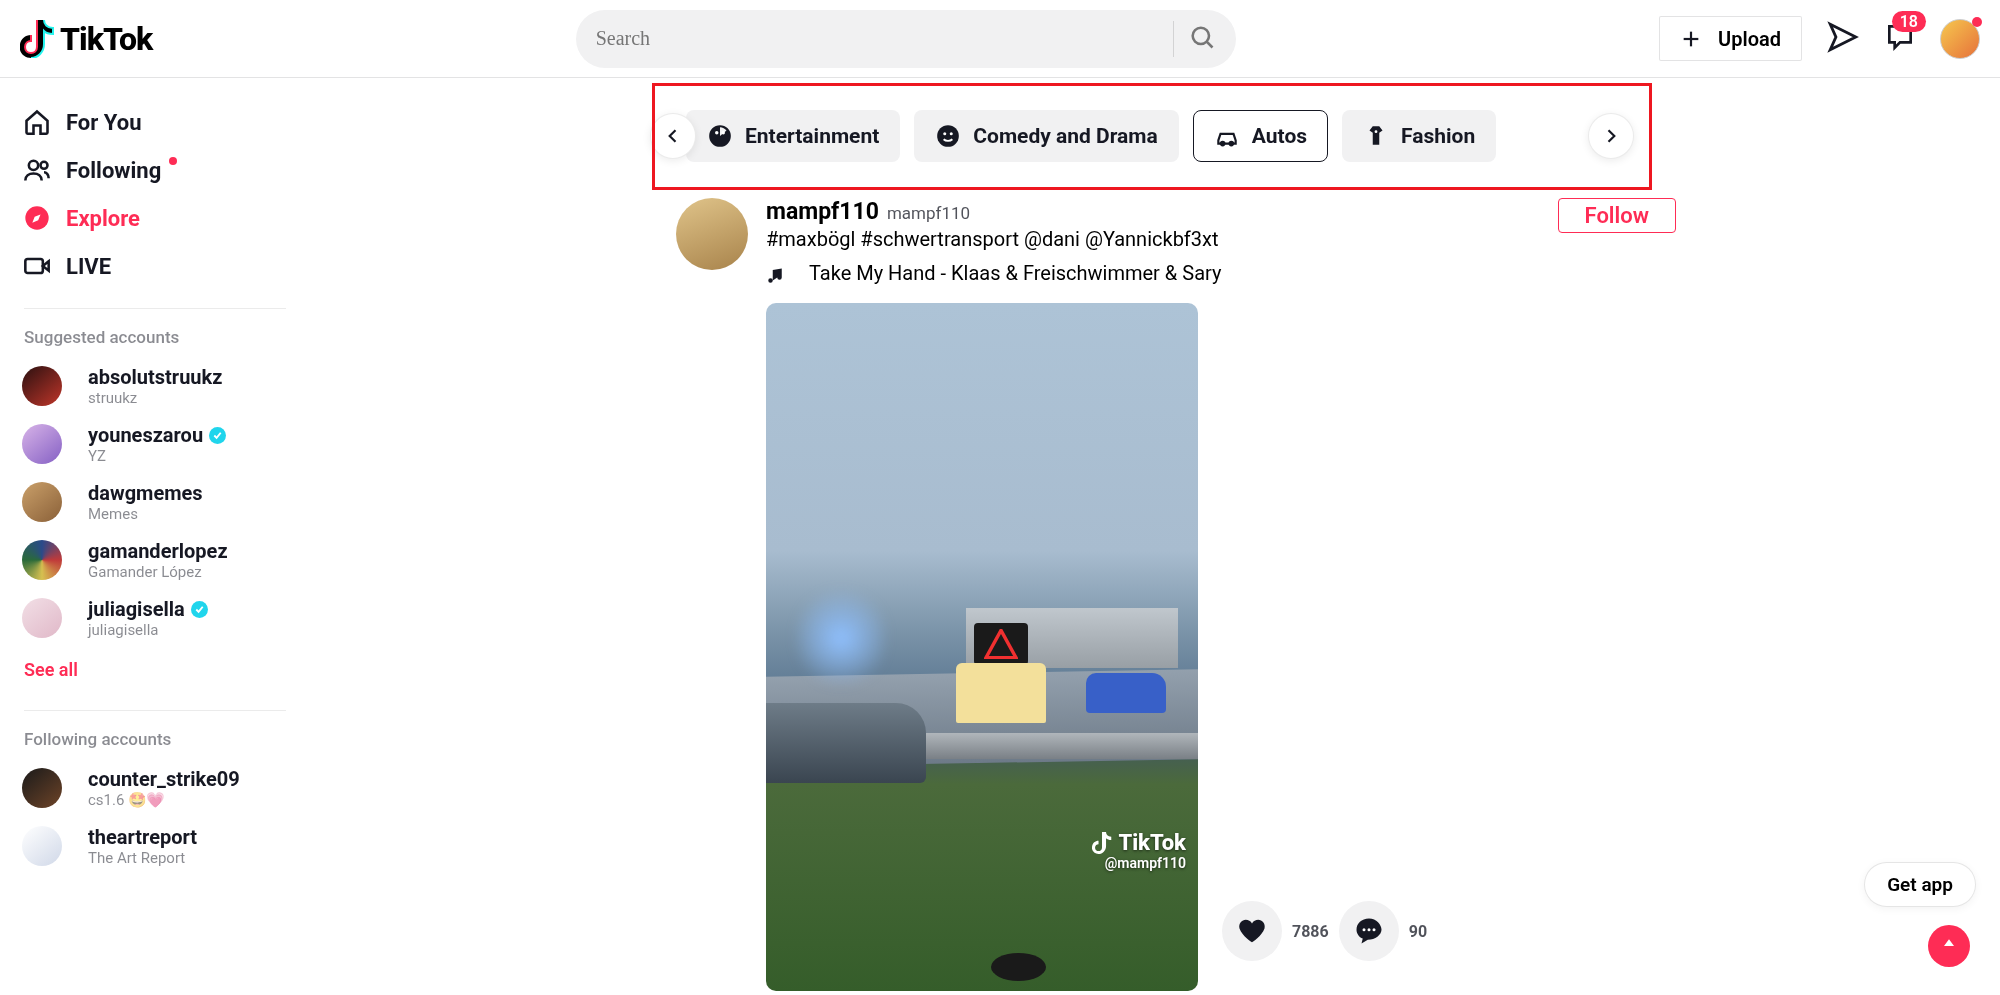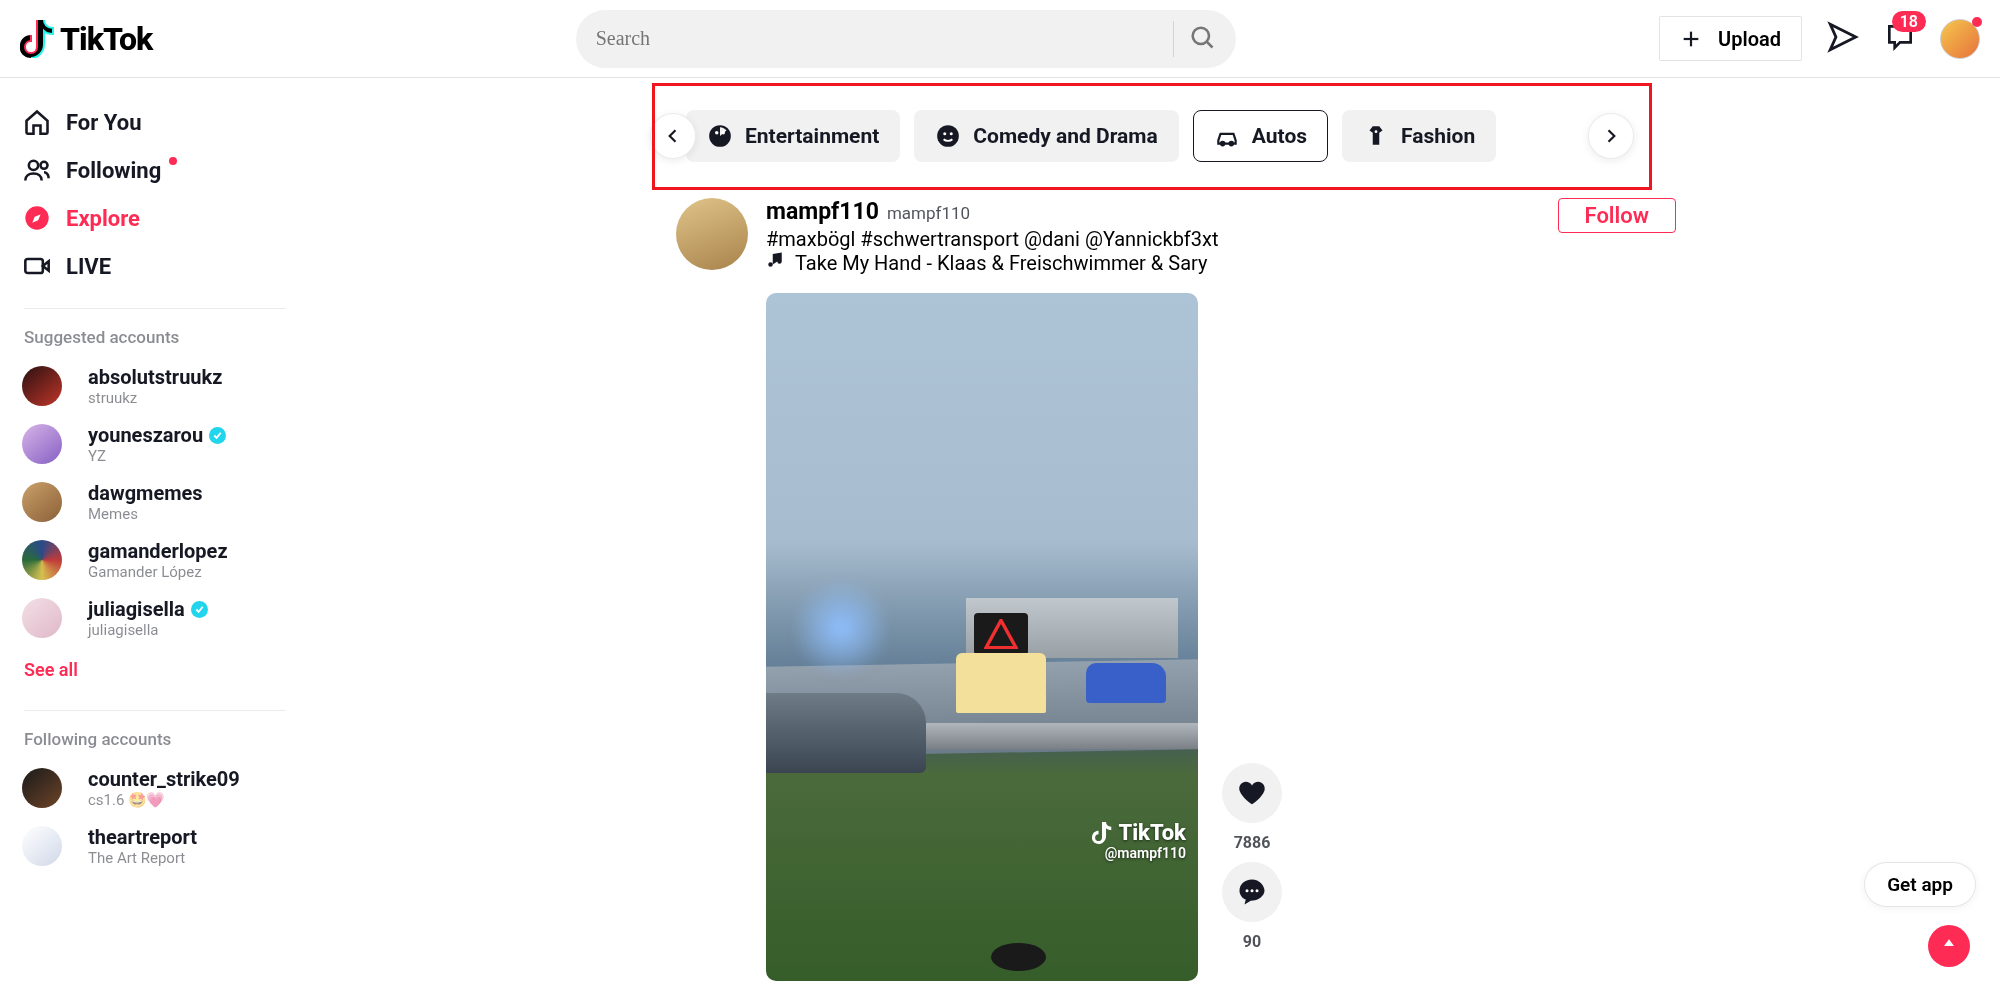--- a/index.html
+++ b/index.html
@@ -54,39 +54,39 @@
 
 
 .post { margin-left: 366px; margin-top: 36px; display: flex; gap: 18px; width: 1000px; }
 .post-av { width: 72px; height: 72px; border-radius: 50%; background: linear-gradient(160deg,#e0c48a,#a8834b); flex-shrink: 0; }
 .post-body { flex: 1; }
 .post-head { display: flex; justify-content: space-between; align-items: flex-start; }
 .author-line { display: flex; align-items: baseline; gap: 8px; }
 .author-name { font-size: 23px; font-weight: 700; }
 .author-sub { font-size: 17px; color: rgba(22,24,35,0.75); }
 .caption { font-size: 20px; margin-top: 2px; }
-.music { display: flex; align-items: flex-start; gap: 11px; font-size: 20px; }
+.music { display: flex; align-items: flex-end; gap: 25px; font-size: 20px; margin-top: 10px; }
 .follow-btn { border: 1px solid #fe2c55; color: #fe2c55; background: #fff; font-size: 22px; font-weight: 600; padding: 4px 26px; border-radius: 4px; cursor: pointer; }
 
 .video-row { display: flex; gap: 24px; margin-top: 18px; align-items: flex-end; }
 .video { width: 432px; height: 688px; border-radius: 10px; position: relative; overflow: hidden; background: linear-gradient(to bottom, #adc3d6 0%, #a8bccf 36%, #7a93a8 48%, #5f7a93 56%, #405468 62%, #4b6a3b 70%, #355d2a 100%); }
 .sky-glare { position: absolute; left: 30px; top: 280px; width: 90px; height: 110px; border-radius: 50%; background: radial-gradient(circle,#8fc0ff 0%,rgba(143,192,255,0) 70%); filter: blur(6px); }
 .rd { position: absolute; left: 0; right: 0; top: 370px; height: 90px; background: linear-gradient(#93a0ad,#6d7a88); transform: skewY(-1deg); }
 .guard { position: absolute; left: 0; right: 0; top: 430px; height: 26px; background: linear-gradient(#b0b6bb,#7a8086); }
 .bld { position: absolute; left: 200px; right: 20px; top: 305px; height: 60px; background: linear-gradient(#c0c7cd,#989fa5); }
 .van { position: absolute; left: 190px; top: 360px; width: 90px; height: 60px; background: #f3e09b; border-radius: 6px 6px 2px 2px; }
 .van-sign { position: absolute; left: 208px; top: 320px; width: 54px; height: 42px; background: #1a1a1a; border-radius: 4px; display: flex; align-items: center; justify-content: center; }
 .car1 { position: absolute; left: -30px; top: 400px; width: 190px; height: 80px; background: linear-gradient(#6e7c88,#3a4550); border-radius: 14px 30px 6px 6px; }
 .car2 { position: absolute; left: 320px; top: 370px; width: 80px; height: 40px; background: #3860c8; border-radius: 10px 14px 4px 4px; }
 .watermark { position: absolute; right: 12px; bottom: 120px; color: #fff; text-align: right; text-shadow: 0 1px 3px rgba(0,0,0,0.6); }
 .wm-logo { display: flex; align-items: center; gap: 6px; font-size: 22px; font-weight: 800; justify-content: flex-end; }
 .wm-user { font-size: 14px; font-weight: 600; }
 .tire { position: absolute; left: 225px; bottom: 10px; width: 55px; height: 28px; background: #1a1a1a; border-radius: 50%; }
 
-.actions { display: flex; flex-direction: column; align-items: center; gap: 10px; padding-bottom: 30px; }
+.actions { display: flex; flex-direction: row; align-items: center; gap: 10px; padding-bottom: 30px; }
 .act-btn { width: 60px; height: 60px; border-radius: 50%; background: rgba(22,24,35,0.06); display: flex; align-items: center; justify-content: center; cursor: pointer; }
 .act-count { font-size: 16px; font-weight: 700; color: rgba(22,24,35,0.75); }
 
 
 .get-app { position: fixed; right: 24px; bottom: 88px; border: 1px solid rgba(0,0,0,0.1); background: #fff; border-radius: 40px; padding: 10px 22px; font-size: 19px; font-weight: 600; cursor: pointer; box-shadow: 0 2px 8px rgba(0,0,0,0.05); }
 .scroll-top { position: fixed; right: 30px; bottom: 28px; width: 42px; height: 42px; border-radius: 50%; background: #fe2c55; display: flex; align-items: center; justify-content: center; cursor: pointer; }
 </style>
 </head>
 <body>
 

